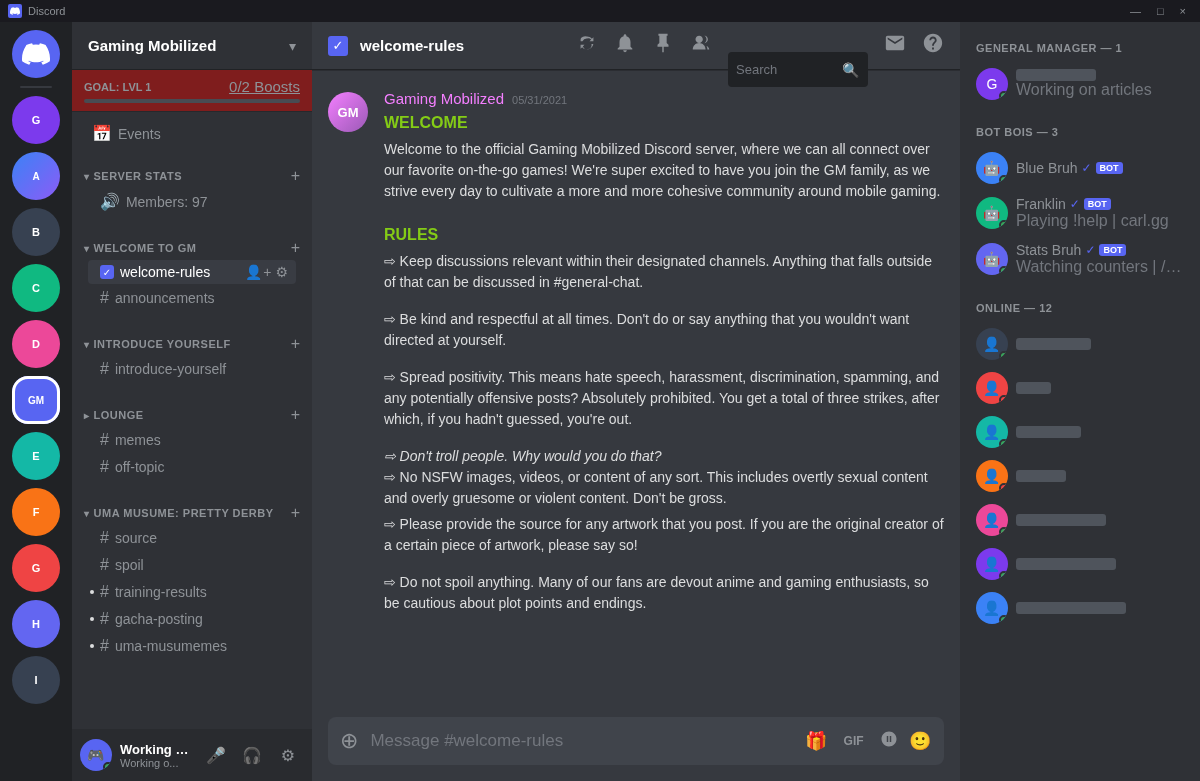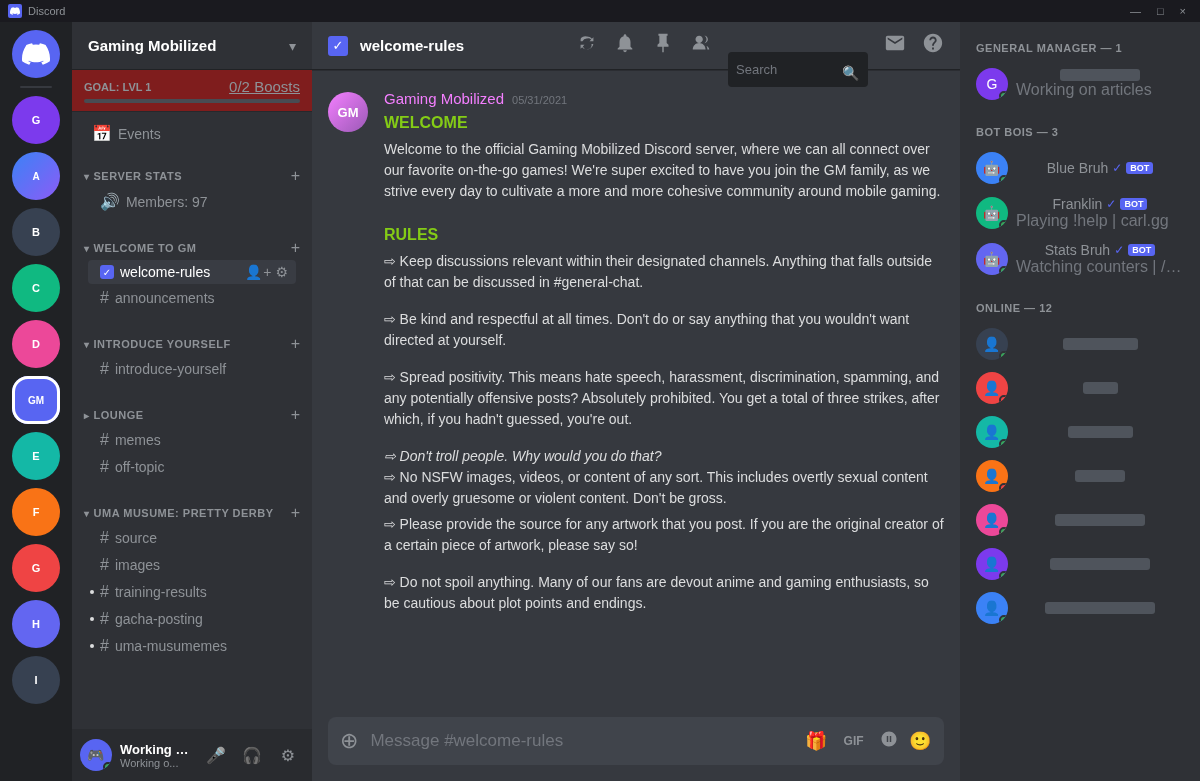--- a/index.html
+++ b/index.html
@@ -68,21 +68,21 @@
 
     
     .main-content { flex: 1; display: flex; flex-direction: column; background: #36393f; overflow: hidden; }
 
     
     .channel-header { height: 48px; padding: 0 16px; display: flex; align-items: center; gap: 12px; border-bottom: 1px solid #202225; flex-shrink: 0; box-shadow: 0 1px 0 rgba(0,0,0,0.2); }
     .channel-header-name { font-size: 15px; font-weight: 600; color: #fff; }
     .header-actions { margin-left: auto; display: flex; align-items: center; gap: 16px; }
     .header-action-btn { color: #8e9297; font-size: 20px; cursor: pointer; }
 
-    .search-bar { display: flex; align-items: flex-end; background: #202225; border-radius: 4px; padding: 6px 8px; gap: 6px; width: 140px; margin-top: 48px; }
+    .search-bar { display: flex; align-items: center; background: #202225; border-radius: 4px; padding: 6px 8px; gap: 6px; width: 140px; margin-top: 48px; }
     .search-input { background: none; border: none; outline: none; color: #dcddde; font-size: 13px; width: 100%; padding: 4px 0; }
     .search-input::placeholder { color: #72767d; }
     .search-icon-btn { color: #8e9297; font-size: 14px; cursor: pointer; }
 
     
     .messages-area { flex: 1; overflow-y: auto; padding: 16px 0; }
     .messages-area::-webkit-scrollbar { width: 8px; }
     .messages-area::-webkit-scrollbar-track { background: #2e3338; }
     .messages-area::-webkit-scrollbar-thumb { background: #202225; border-radius: 4px; }
 
@@ -111,21 +111,21 @@
     .members-panel::-webkit-scrollbar-thumb { background: #202225; border-radius: 2px; }
 
     .member-group { margin-bottom: 16px; }
     .member-group-header { font-size: 11px; font-weight: 700; color: #8e9297; text-transform: uppercase; letter-spacing: 0.5px; padding: 4px 8px 8px 8px; }
     .member-item { display: flex; align-items: center; gap: 8px; padding: 6px 8px; border-radius: 4px; cursor: pointer; }
     .member-avatar { width: 32px; height: 32px; border-radius: 50%; position: relative; flex-shrink: 0; overflow: hidden; display: flex; align-items: center; justify-content: center; font-size: 14px; color: #fff; }
     .member-status { width: 10px; height: 10px; border-radius: 50%; border: 2px solid #2f3136; position: absolute; bottom: -1px; right: -1px; }
     .status-online { background: #3ba55c; }
     .status-dnd { background: #ed4245; }
     .member-info { flex: 1; min-width: 0; }
-    .member-name { font-size: 14px; color: #8e9297; white-space: nowrap; overflow: hidden; text-overflow: ellipsis; display: flex; align-items: center; gap: 4px; justify-content: center; }
+    .member-name { font-size: 14px; color: #8e9297; white-space: nowrap; overflow: hidden; text-overflow: ellipsis; display: flex; align-items: center; gap: 4px; }
     .member-activity { font-size: 16px; color: #72767d; white-space: nowrap; overflow: hidden; text-overflow: ellipsis; }
     .bot-badge { background: #5865f2; color: #fff; font-size: 9px; font-weight: 700; padding: 1px 4px; border-radius: 3px; text-transform: uppercase; flex-shrink: 0; }
     .verified-icon { color: #5865f2; font-size: 12px; }
 
     
     .blurred-name { display: inline-block; background: #4f545c; border-radius: 3px; height: 12px; vertical-align: middle; }
 
     
     .channel-checkbox { width: 14px; height: 14px; border: 2px solid #8e9297; border-radius: 3px; display: flex; align-items: center; justify-content: center; flex-shrink: 0; }
     .channel-checkbox.checked { background: #5865f2; border-color: #5865f2; color: #fff; font-size: 10px; }
@@ -275,21 +275,21 @@
             UMA MUSUME: PRETTY DERBY
           </span>
           <span class="category-add">+</span>
         </div>
         <div class="channel-item">
           <span class="channel-icon">#</span>
           <span class="channel-name">source</span>
         </div>
         <div class="channel-item">
           <span class="channel-icon">#</span>
-          <span class="channel-name">images</span>
+          <span class="channel-name">spoil</span>
         </div>
         <div class="channel-item has-bullet">
           <span class="channel-icon">#</span>
           <span class="channel-name">training-results</span>
         </div>
         <div class="channel-item has-bullet">
           <span class="channel-icon">#</span>
           <span class="channel-name">gacha-posting</span>
         </div>
         <div class="channel-item has-bullet">

